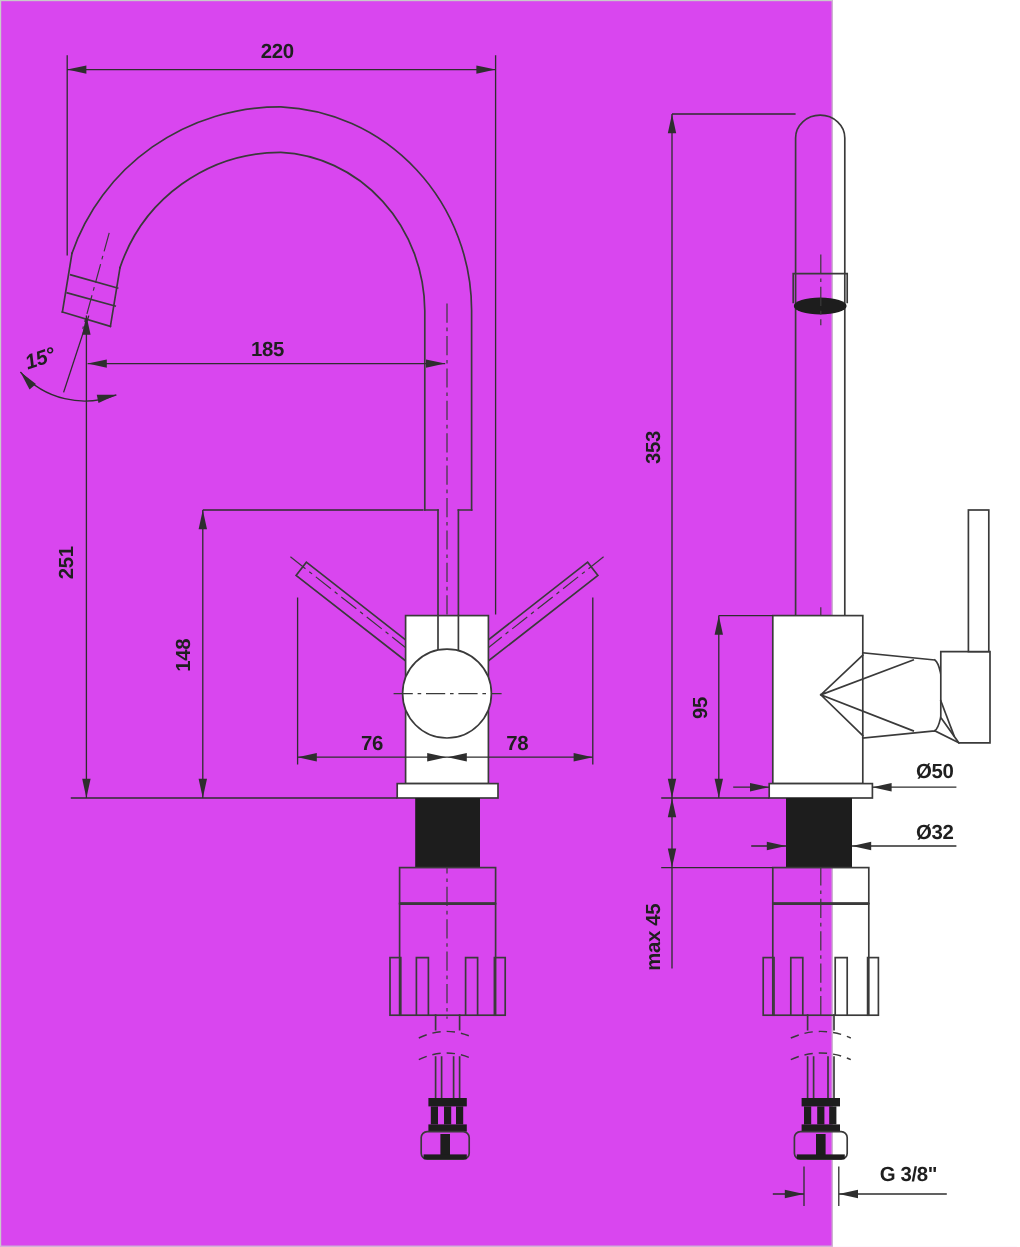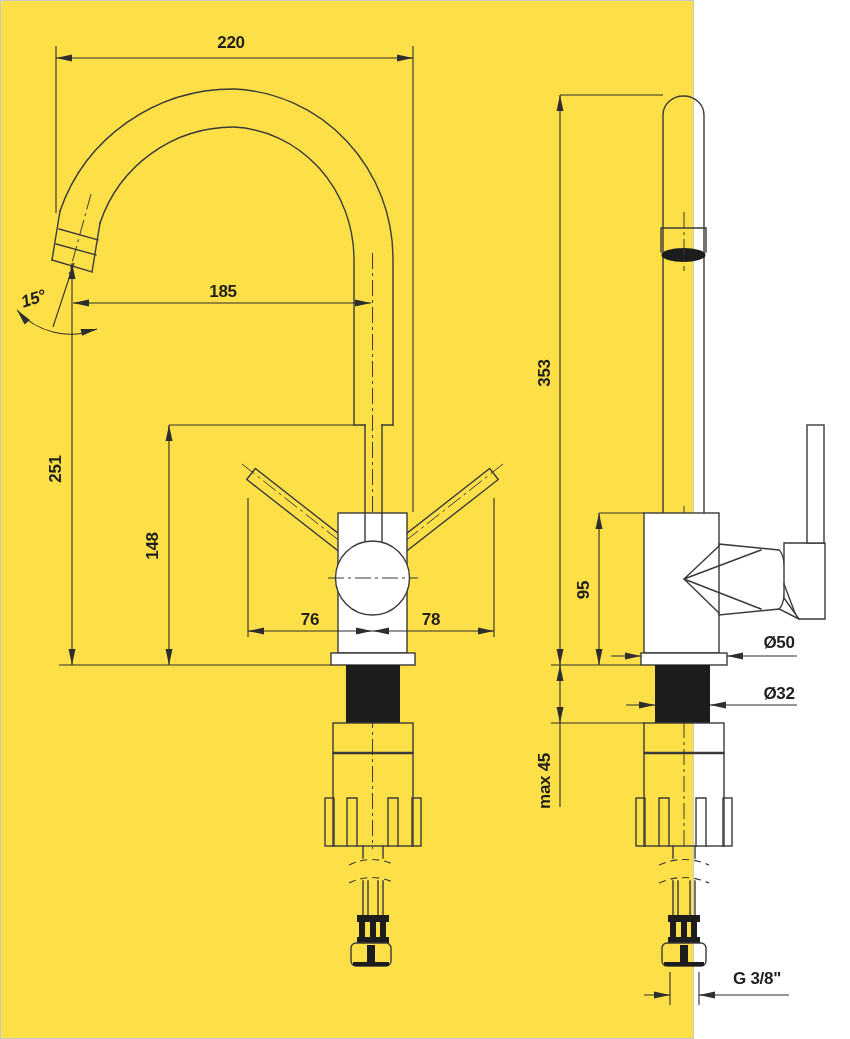--- a/index.html
+++ b/index.html
@@ -1,16 +1,16 @@
 <!DOCTYPE html>
 <html><head>
 <meta charset="utf-8">
 <style>
   html,body{margin:0;padding:0;background:#fff;}
-  .canvas{width:694px;height:1039px;box-sizing:border-box;border:1px solid #c9c9c9;background:#fde047;position:relative;}
+  .canvas{width:694px;height:1039px;box-sizing:border-box;border:1px solid #c9c9c9;background:#d946ef;position:relative;}
   svg{display:block;}
   .outline{stroke:#3a3a3a;stroke-width:1.4;fill:none;stroke-linecap:square;}
   .outline-bold{stroke:#3a3a3a;stroke-width:2.4;fill:none;}
   .dimline{stroke:#2e2e2e;stroke-width:1.1;fill:none;stroke-linecap:butt;}
   .centerline{stroke:#3a3a3a;stroke-width:1;fill:none;stroke-dasharray:16 4 3 4;}
   .breakline{stroke:#3a3a3a;stroke-width:1.2;fill:none;stroke-dasharray:7 5;}
   .solidfill{fill:#1d1d1d;stroke:none;}
   .whitefill{fill:#ffffff;}
   .arrow{fill:#2e2e2e;stroke:none;}
   text{font-family:"Liberation Sans","DejaVu Sans",sans-serif;font-weight:700;font-size:17px;fill:#1f1f1f;letter-spacing:-0.3px;}

